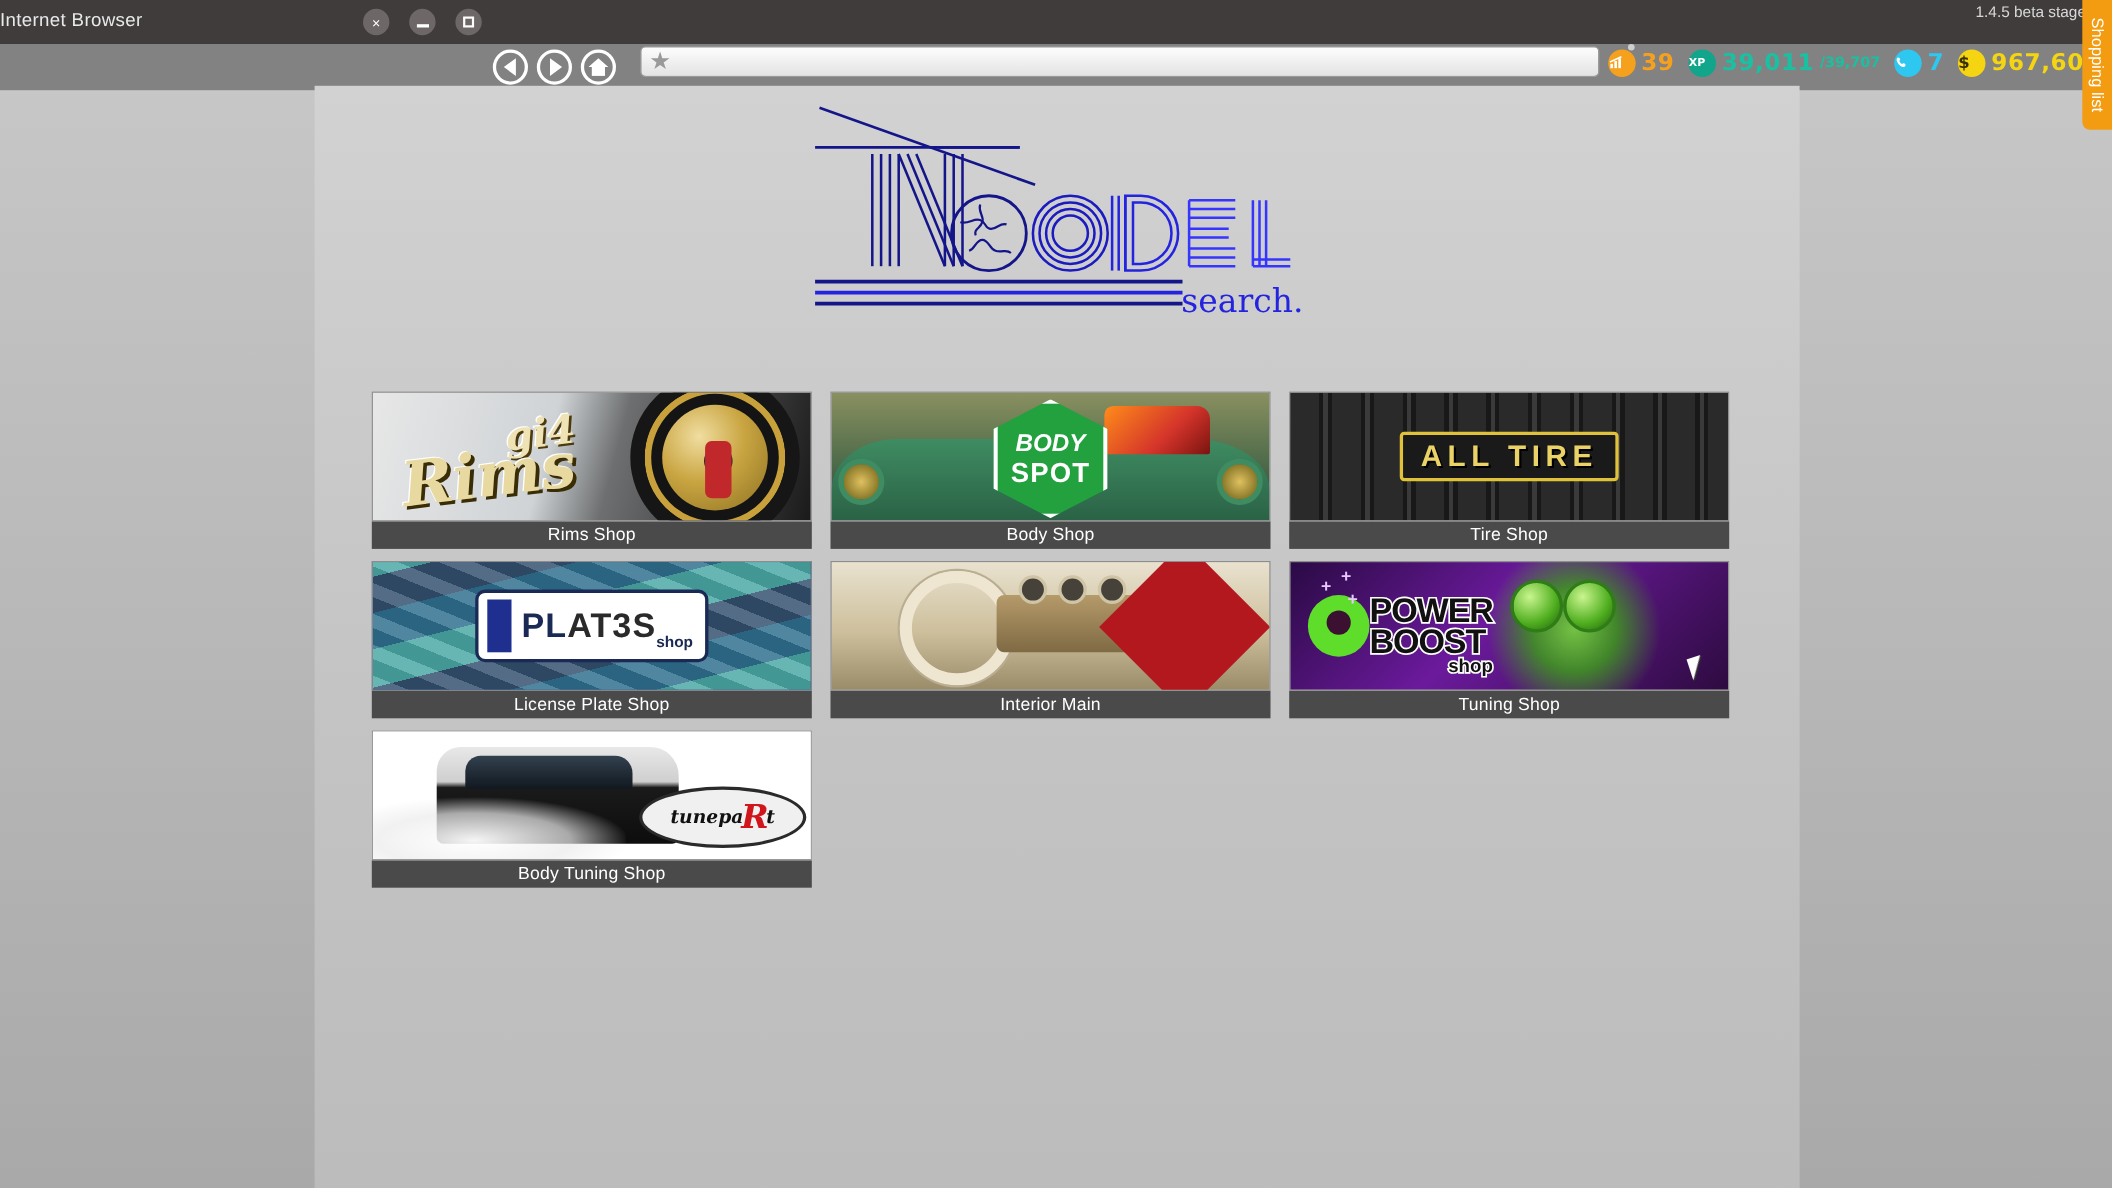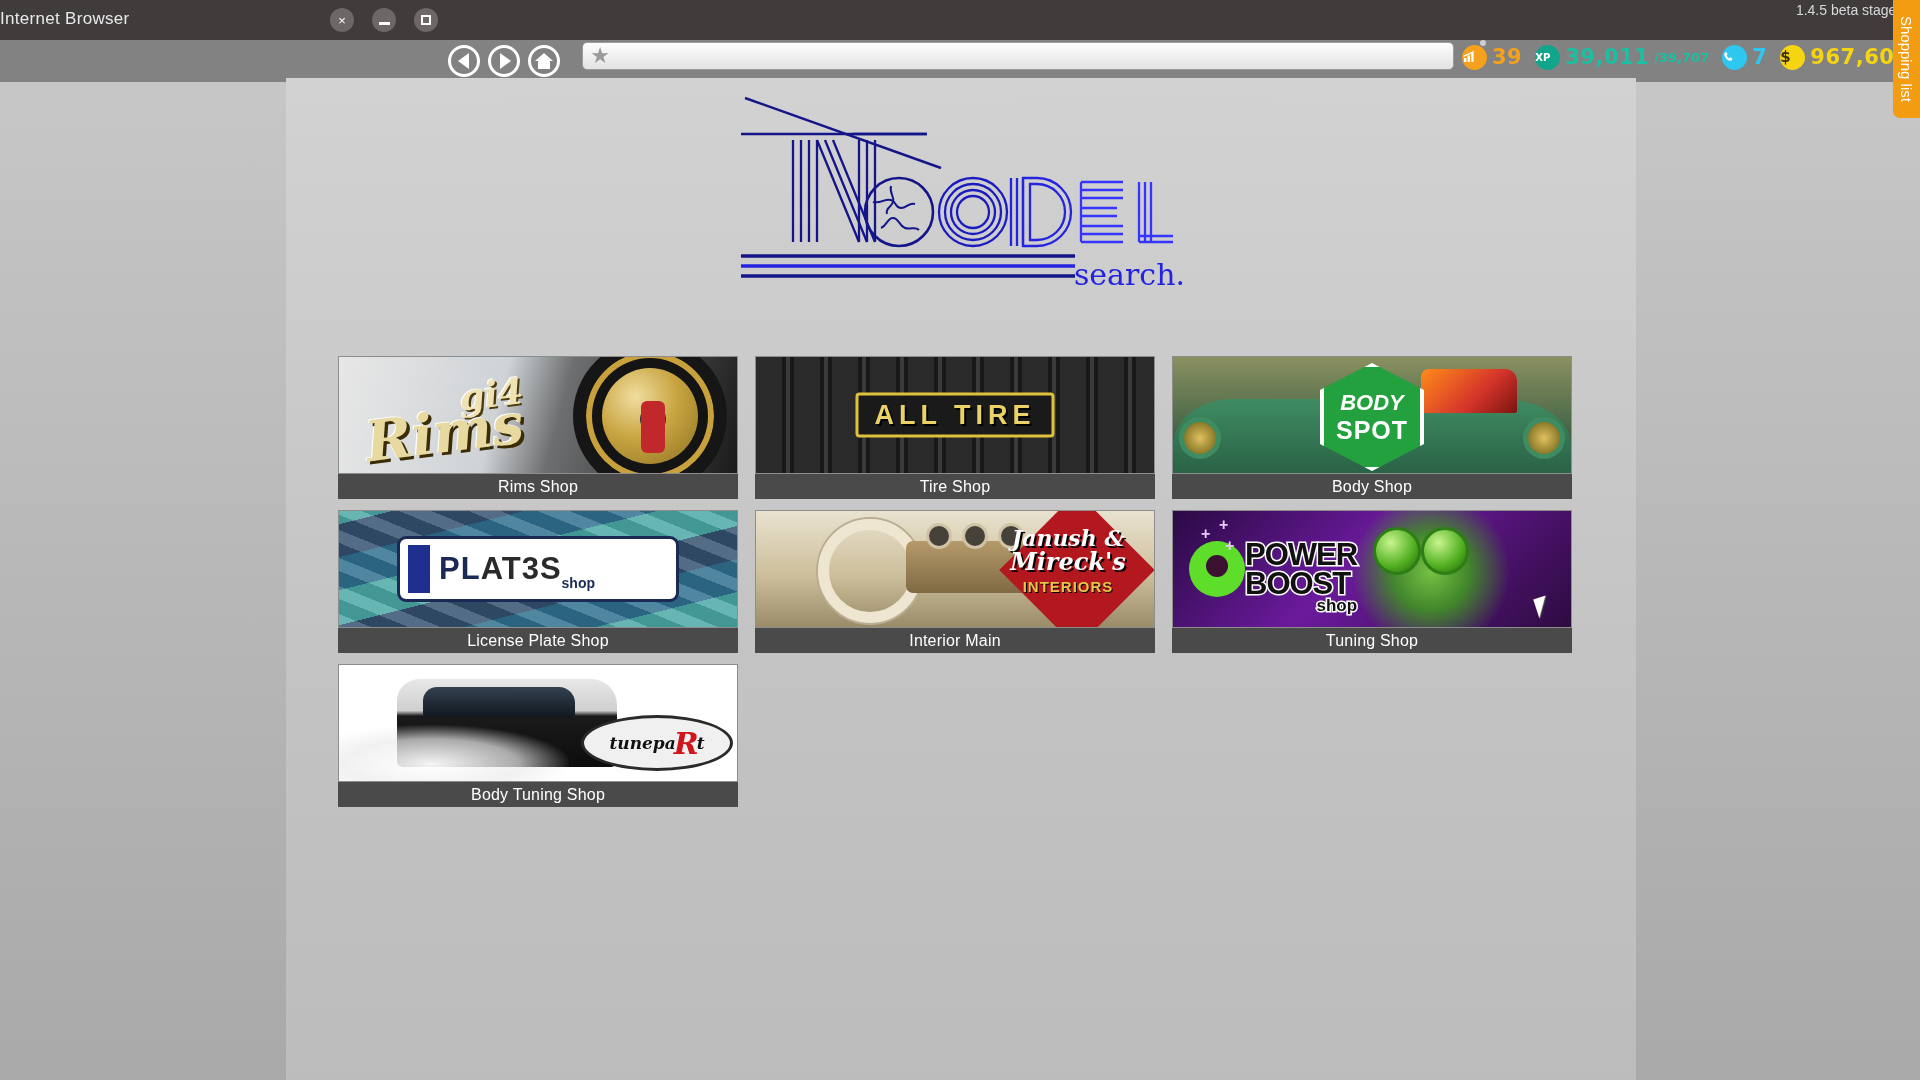--- a/index.html
+++ b/index.html
@@ -274,21 +274,21 @@
   
   .art-plate { background: #3f5e8a; }
   .art-plate .bg {
     position:absolute; inset:0;
     background:
       repeating-linear-gradient(22deg, rgba(255,255,255,.16) 0 12px, rgba(0,0,0,.10) 12px 26px),
       repeating-linear-gradient(-14deg, #4aa8a6 0 34px, #2f6f8e 34px 66px, #33506f 66px 98px);
   }
   .art-plate .lic {
     position:absolute; left:50%; top:50%; transform:translate(-50%,-50%);
-    width: 282px; height: 66px; background:#fff; border:3px solid #1b2a55; border-radius:9px;
+    width: 212px; height: 66px; background:#fff; border:3px solid #1b2a55; border-radius:9px;
     display:flex; align-items:center; padding-left:8px;
   }
   .art-plate .lic .blue { width: 22px; height: 48px; background:#1f2f8f; margin-right:9px; }
   .art-plate .lic .pl { font-size: 31px; font-weight:bold; color:#1b2a55; letter-spacing:1px; }
   .art-plate .lic .at3s { font-size: 31px; font-weight:bold; color:#2a2a2a; letter-spacing:1px; }
   .art-plate .lic .shop { font-size: 14px; font-weight:bold; color:#1b2a55; align-self:flex-end; margin-bottom:8px; }
 
   
   .art-int { background: linear-gradient(180deg,#e9e2cf 0%, #cdbf9c 55%, #9b8c69 100%); }
   .art-int .wheel2 {
@@ -566,71 +566,66 @@
       <div class="tile">
         <div class="tile-img art-rims">
           <div class="wheel"></div>
           <div class="caliper"></div>
           <div class="txt-gi4">gi4</div>
           <div class="txt-rims">Rims</div>
         </div>
         <div class="tile-label">Rims Shop</div>
       </div>
 
-
-      <div class="tile">
-        <div class="tile-img art-tire">
-          <div class="treads"></div>
-          <div class="plate">
-            <span>ALL TIRE</span>
-          </div>
-        </div>
-        <div class="tile-label">Tire Shop</div>
-      </div>
 
       <div class="tile">
         <div class="tile-img art-body">
           <div class="car"></div>
           <div class="window"></div>
           <div class="lamp-l"></div>
           <div class="lamp-r"></div>
           <div class="hex">
             <span class="l1">BODY</span>
             <span class="l2">SPOT</span>
           </div>
         </div>
         <div class="tile-label">Body Shop</div>
       </div>
 
       <div class="tile">
+        <div class="tile-img art-tire">
+          <div class="treads"></div>
+          <div class="plate">
+            <span>ALL TIRE</span>
+          </div>
+        </div>
+        <div class="tile-label">Tire Shop</div>
+      </div>
+
+      <div class="tile">
         <div class="tile-img art-plate">
           <div class="bg"></div>
           <div class="lic">
             <div class="blue"></div>
             <span class="pl">PL</span>
             <span class="at3s">AT3S</span>
             <span class="shop">shop</span>
           </div>
         </div>
         <div class="tile-label">License Plate Shop</div>
       </div>
 
       <div class="tile">
         <div class="tile-img art-int">
           <div class="wheel2"></div>
           <div class="dash"></div>
           <div class="dial" style="left:170px;"></div>
           <div class="dial" style="left:206px;"></div>
           <div class="dial" style="left:242px;"></div>
           <div class="diamond"></div>
-          <div class="int-txt">
-            <span class="n1">Janush &amp;</span>
-            <span class="n2">Mireck's</span>
-            <span class="n3">INTERIORS</span>
-          </div>
         </div>
         <div class="tile-label">Interior Main</div>
       </div>
 
       <div class="tile">
         <div class="tile-img art-boost">
           <div class="glow"></div>
           <div class="turbo-l"></div>
           <div class="turbo-r"></div>
           <div class="qmark"></div>

